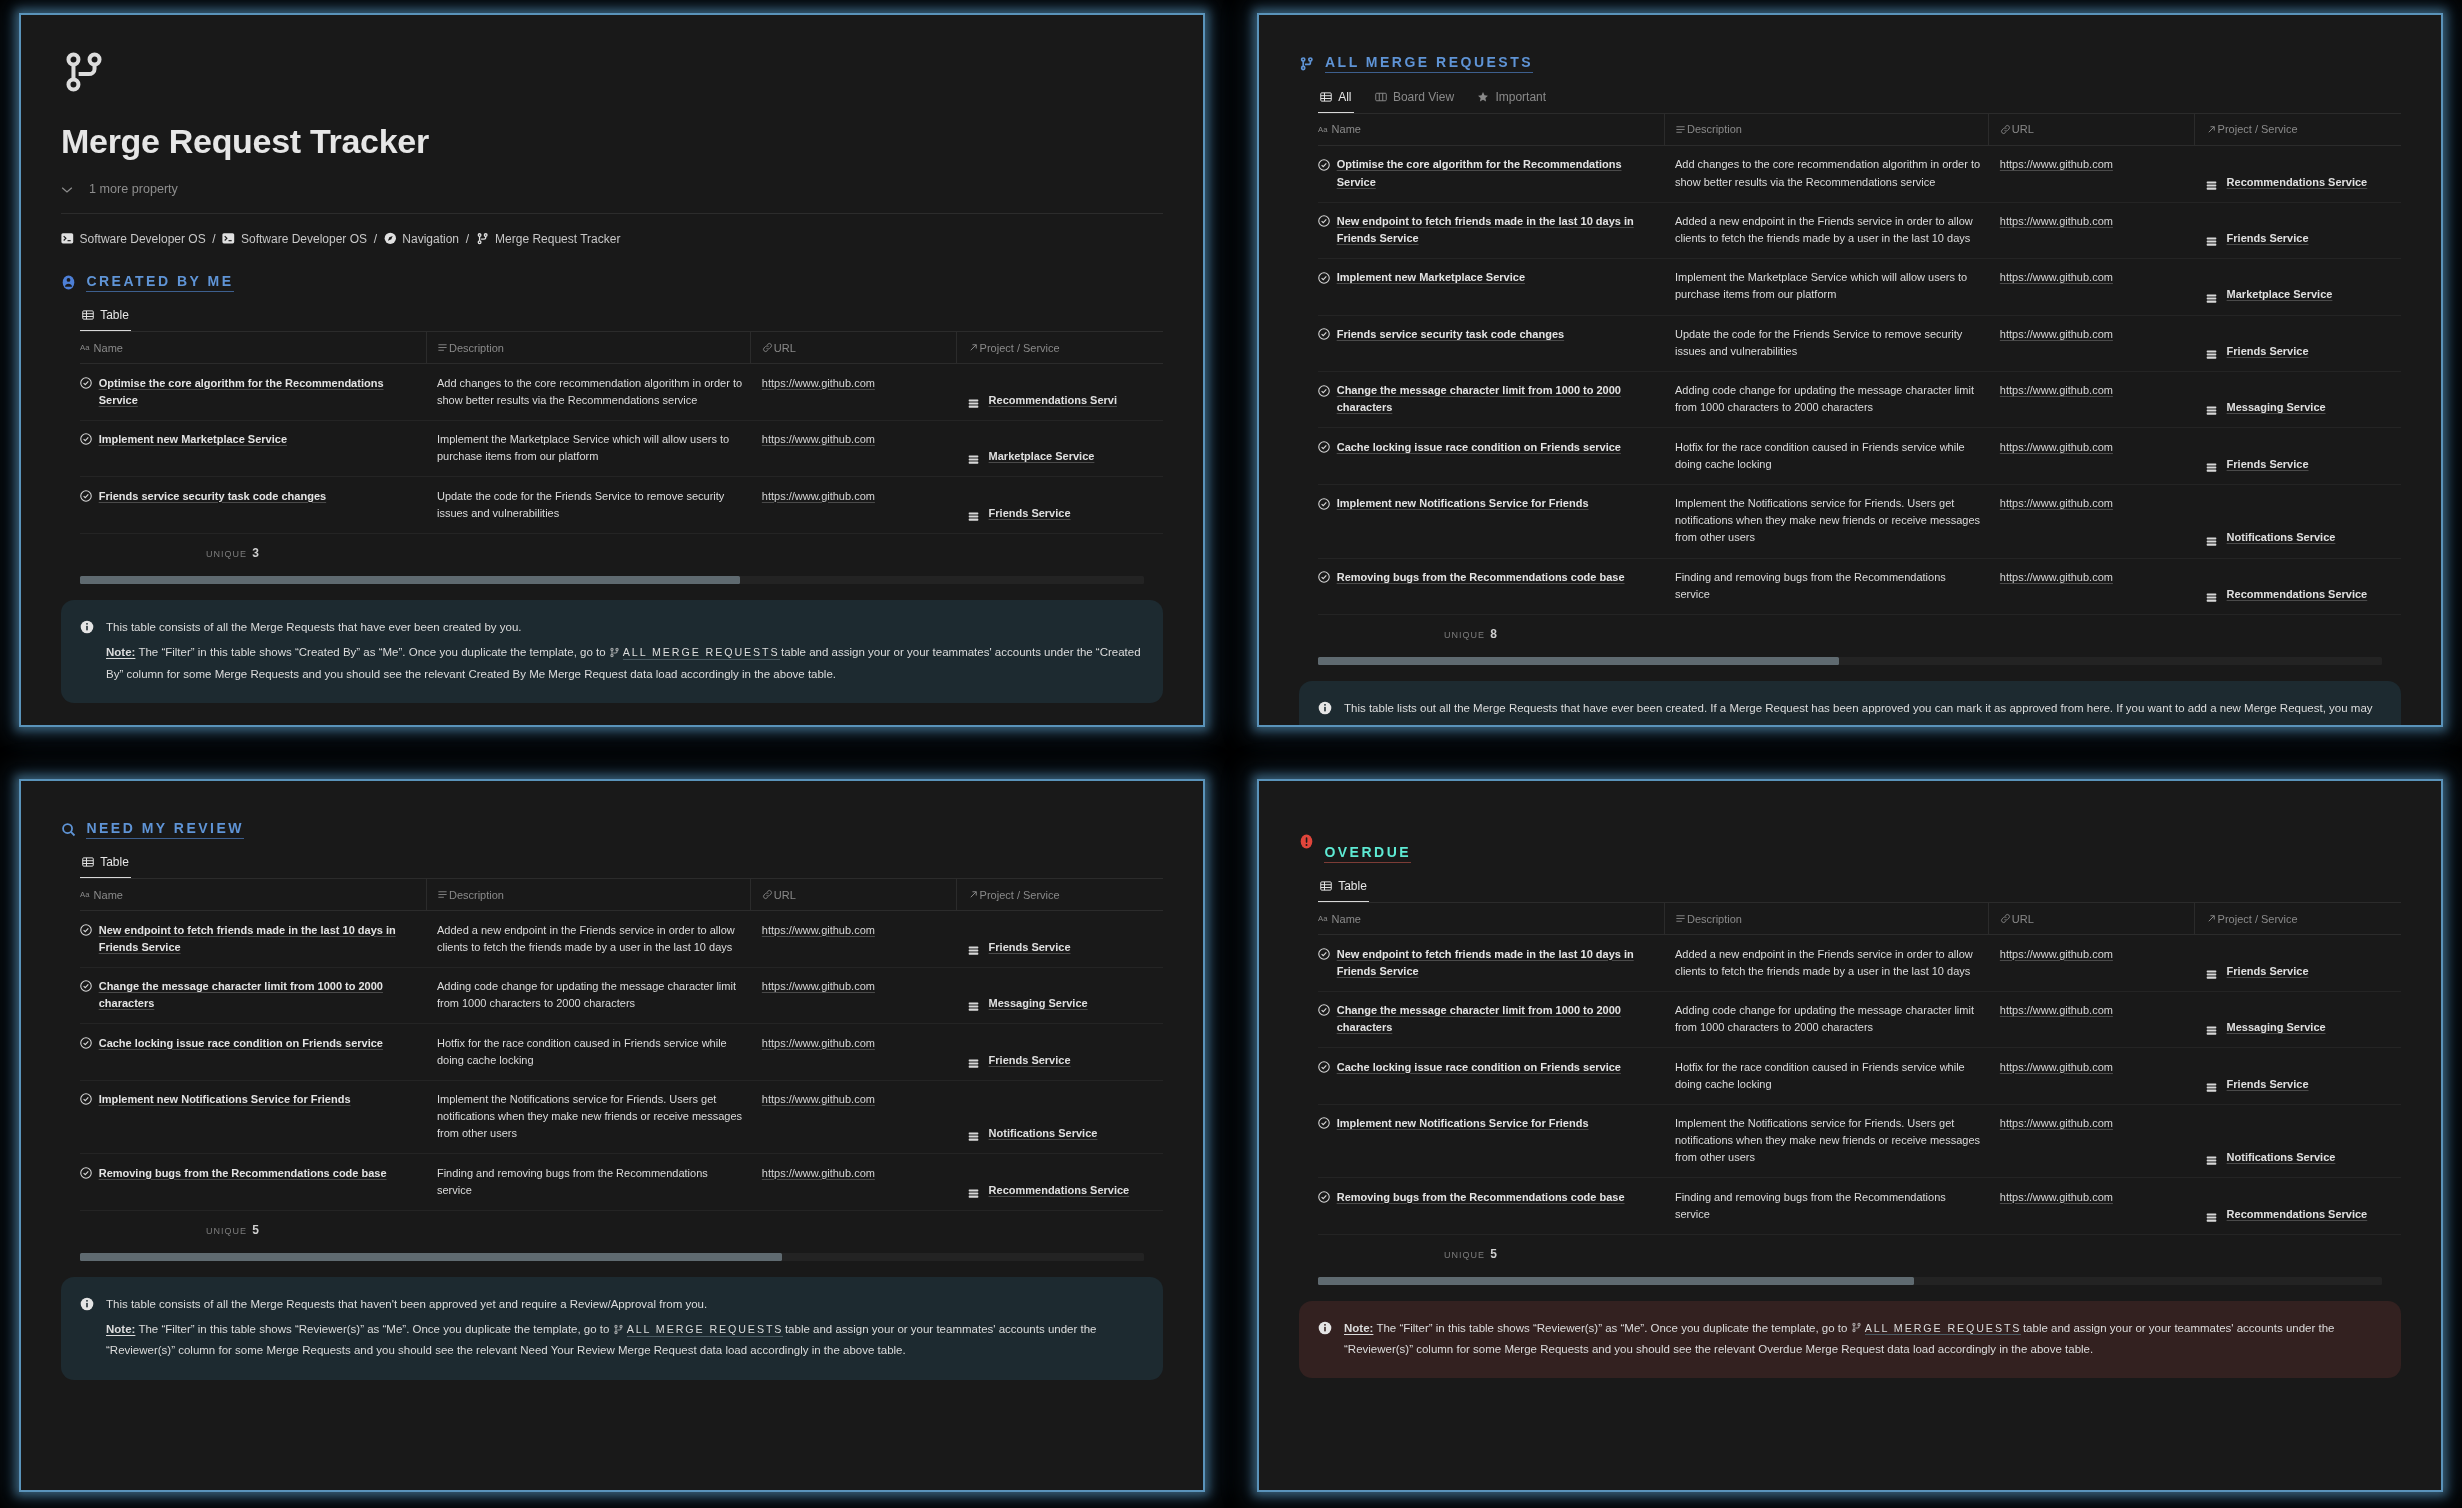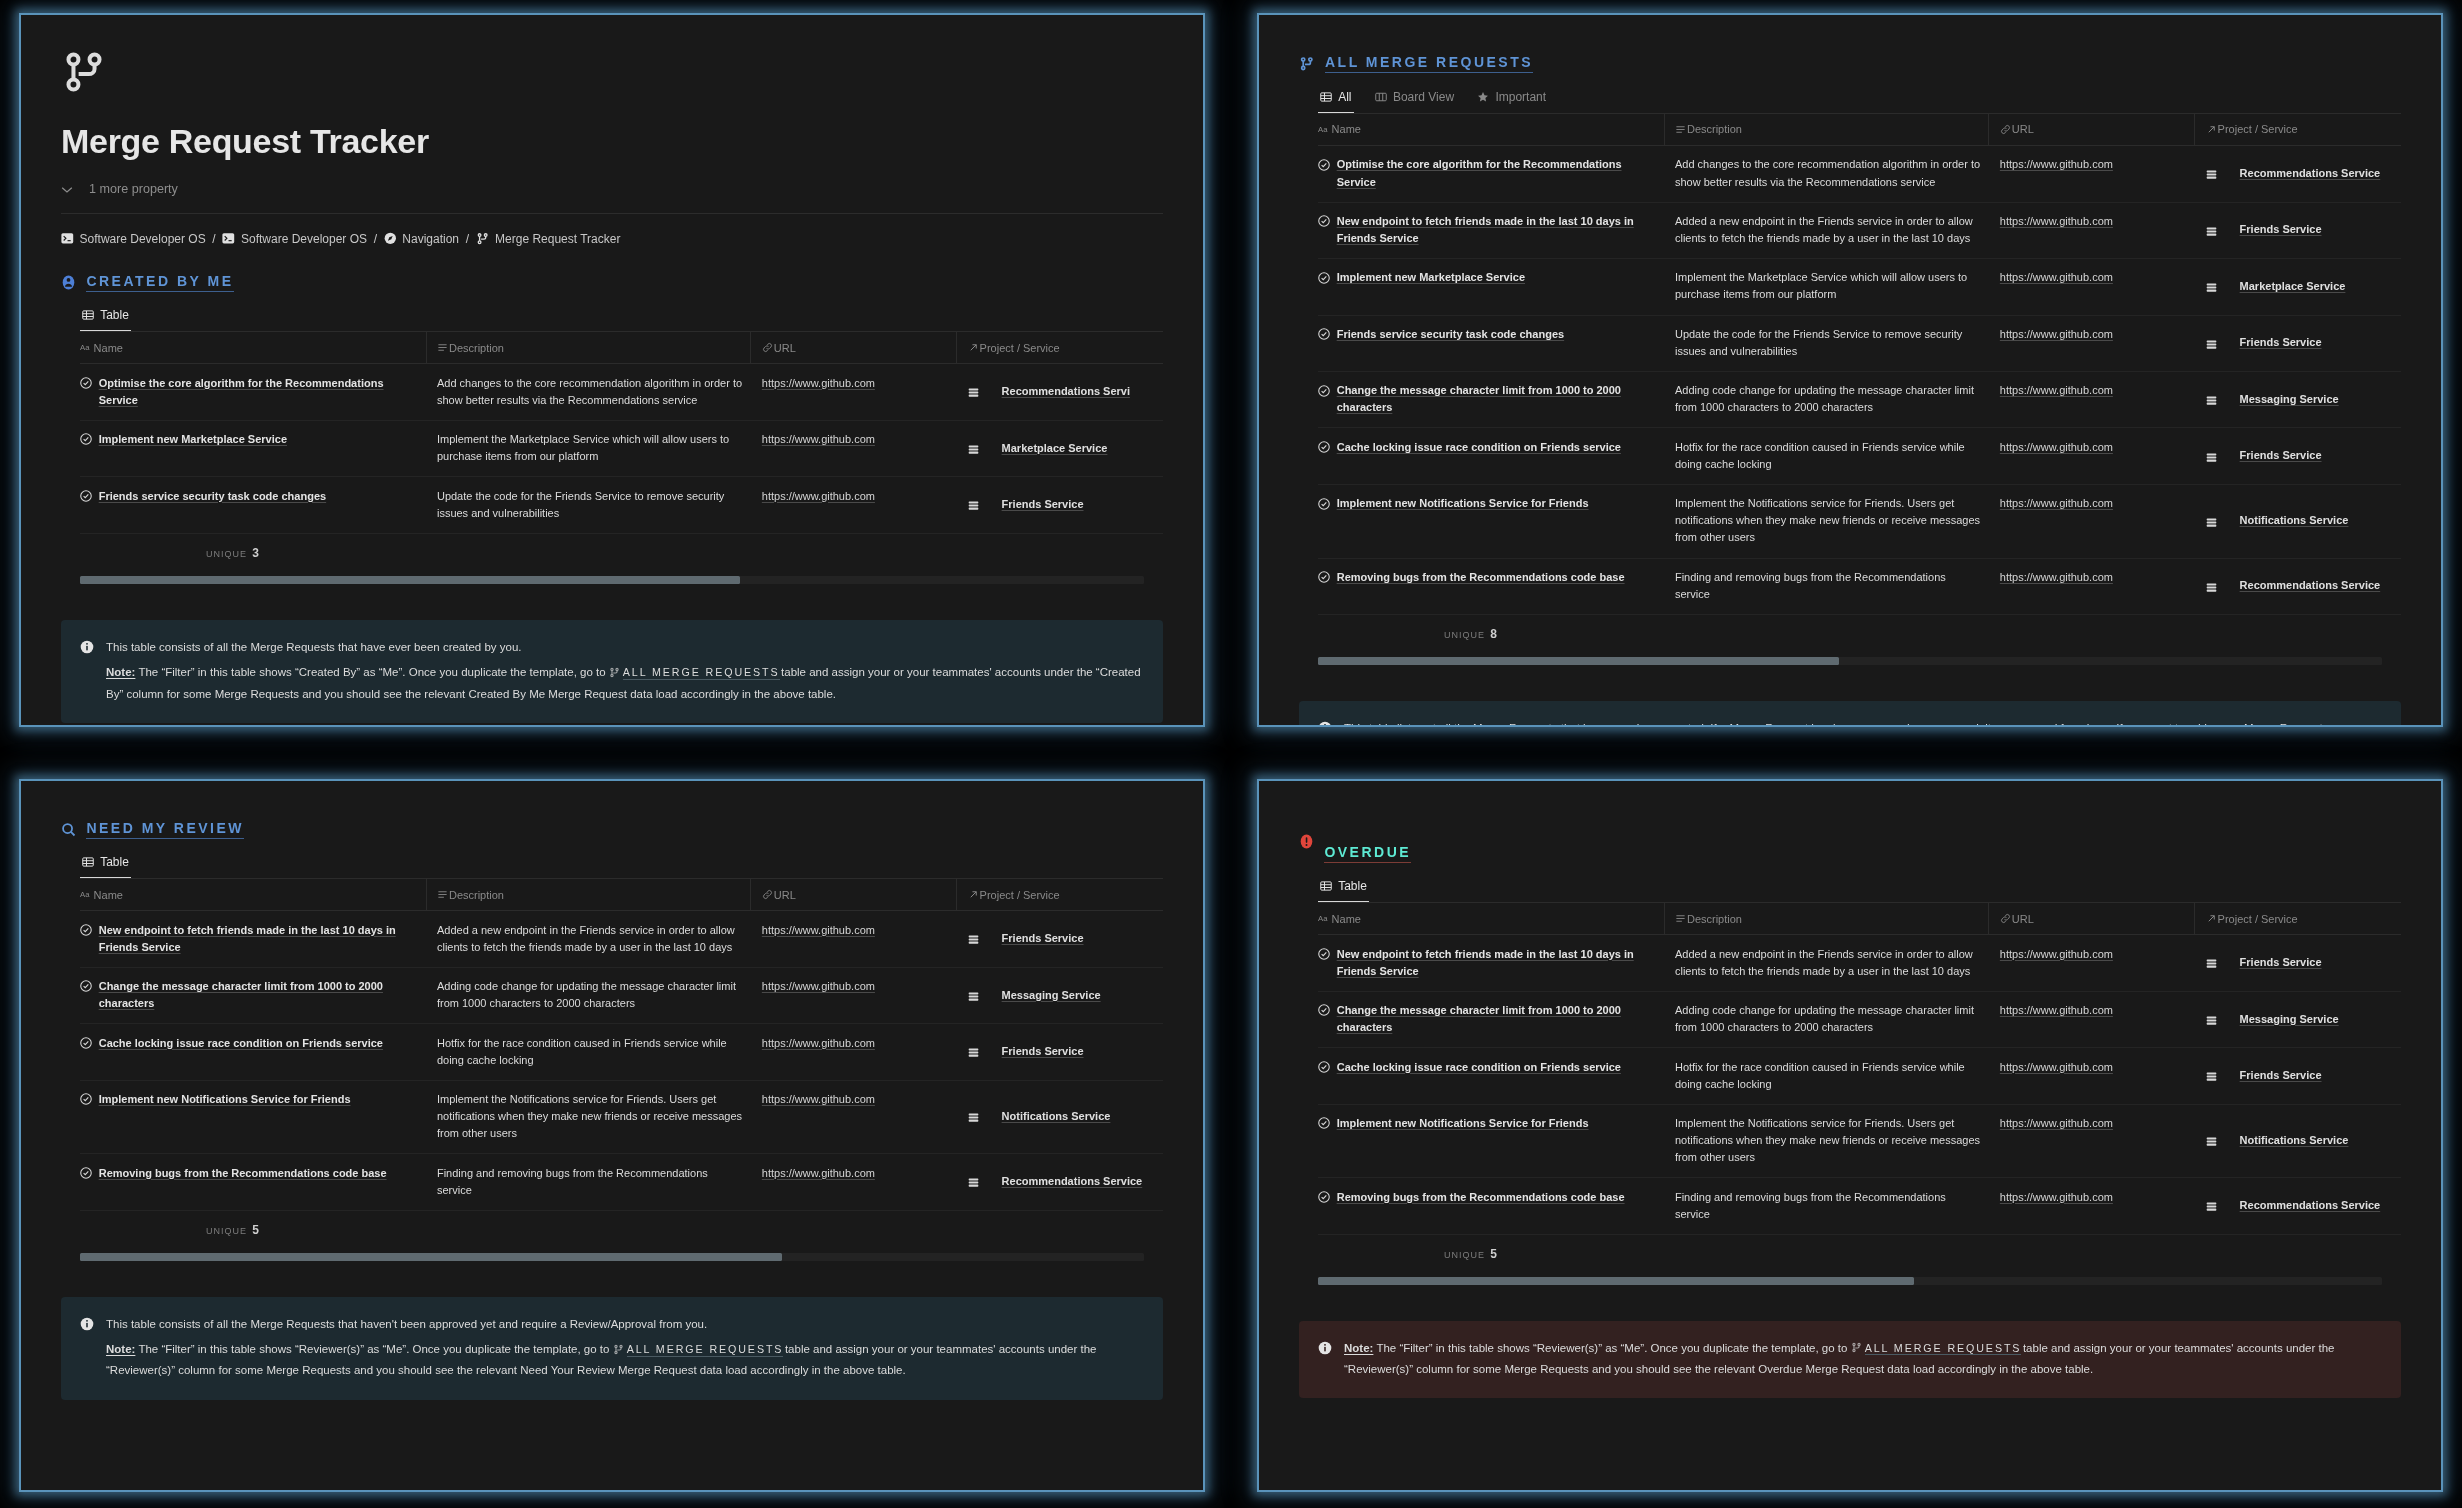--- a/index.html
+++ b/index.html
@@ -80,40 +80,40 @@
   .thead .tcell + .tcell { padding-left:10.4px; }
   .thead .tcell:not(:last-child) { border-right:0.7px solid #2b2b2b; }
   .tbody .trow .tcell {
     font-size:11px; color:#dcdcdc; padding:10.4px 9px 11px 0;
     border-bottom:0.7px solid #242424; line-height:1.55;
   }
   .tbody .trow .tcell + .tcell { padding-left:10.4px; }
   .c-name { width:32%; display:flex; gap:6.7px; align-items:flex-start; }
   .c-desc { width:30%; color:#cfcfcf; }
   .c-url  { width:19%; }
-  .c-proj { width:19%; display:flex; gap:23px; align-items:center; }
+  .c-proj { width:19%; display:flex; gap:10px; align-items:flex-end; }
   .nm-text { text-decoration:underline; text-decoration-color:#4a4a4a;
              text-underline-offset:2.2px; font-weight:600; color:#e4e4e4; }
   .url-text { text-decoration:underline; text-decoration-color:#4a4a4a;
               text-underline-offset:2.2px; color:#d6d6d6; }
   .proj-text { text-decoration:underline; text-decoration-color:#4a4a4a;
                text-underline-offset:2.2px; color:#e0e0e0; font-weight:600; }
   .unique {
     display:flex; align-items:baseline; gap:5.2px;
     padding:12px 0 12px 126px; font-size:9px; letter-spacing:1px;
     color:#7d7d7d;
   }
   .unique b { font-size:12px; color:#cfcfcf; letter-spacing:0; }
   .hscroll { margin:4.4px 19px 0 19px; height:8.1px; background:#232323; border-radius:1.5px; }
   .hscroll > i { display:block; height:100%; background:#5f6a70; border-radius:1.5px; }
 
   
   .callout {
-    margin:36px 40px 0 40px;
-    background:#1d2a30; border-radius:4px;
+    margin:16px 40px 0 40px;
+    background:#1d2a30; border-radius:13px;
     padding:16.3px 19px 18px 19px;
     display:flex; gap:12px; align-items:flex-start;
   }
   .callout.red { background:#332120; }
   .callout .ctext { font-size:11.5px; line-height:1.85; color:#dcdcdc; }
   .callout .ctext p + p { margin-top:4.4px; }
   .nlabel { font-weight:bold; text-decoration:underline; text-underline-offset:2.2px; }
   .inline-ref {
     letter-spacing:1.9px; font-size:10.7px;
     border-bottom:0.7px solid #4a5a62; padding-bottom:0.7px; margin:0 1.5px;

